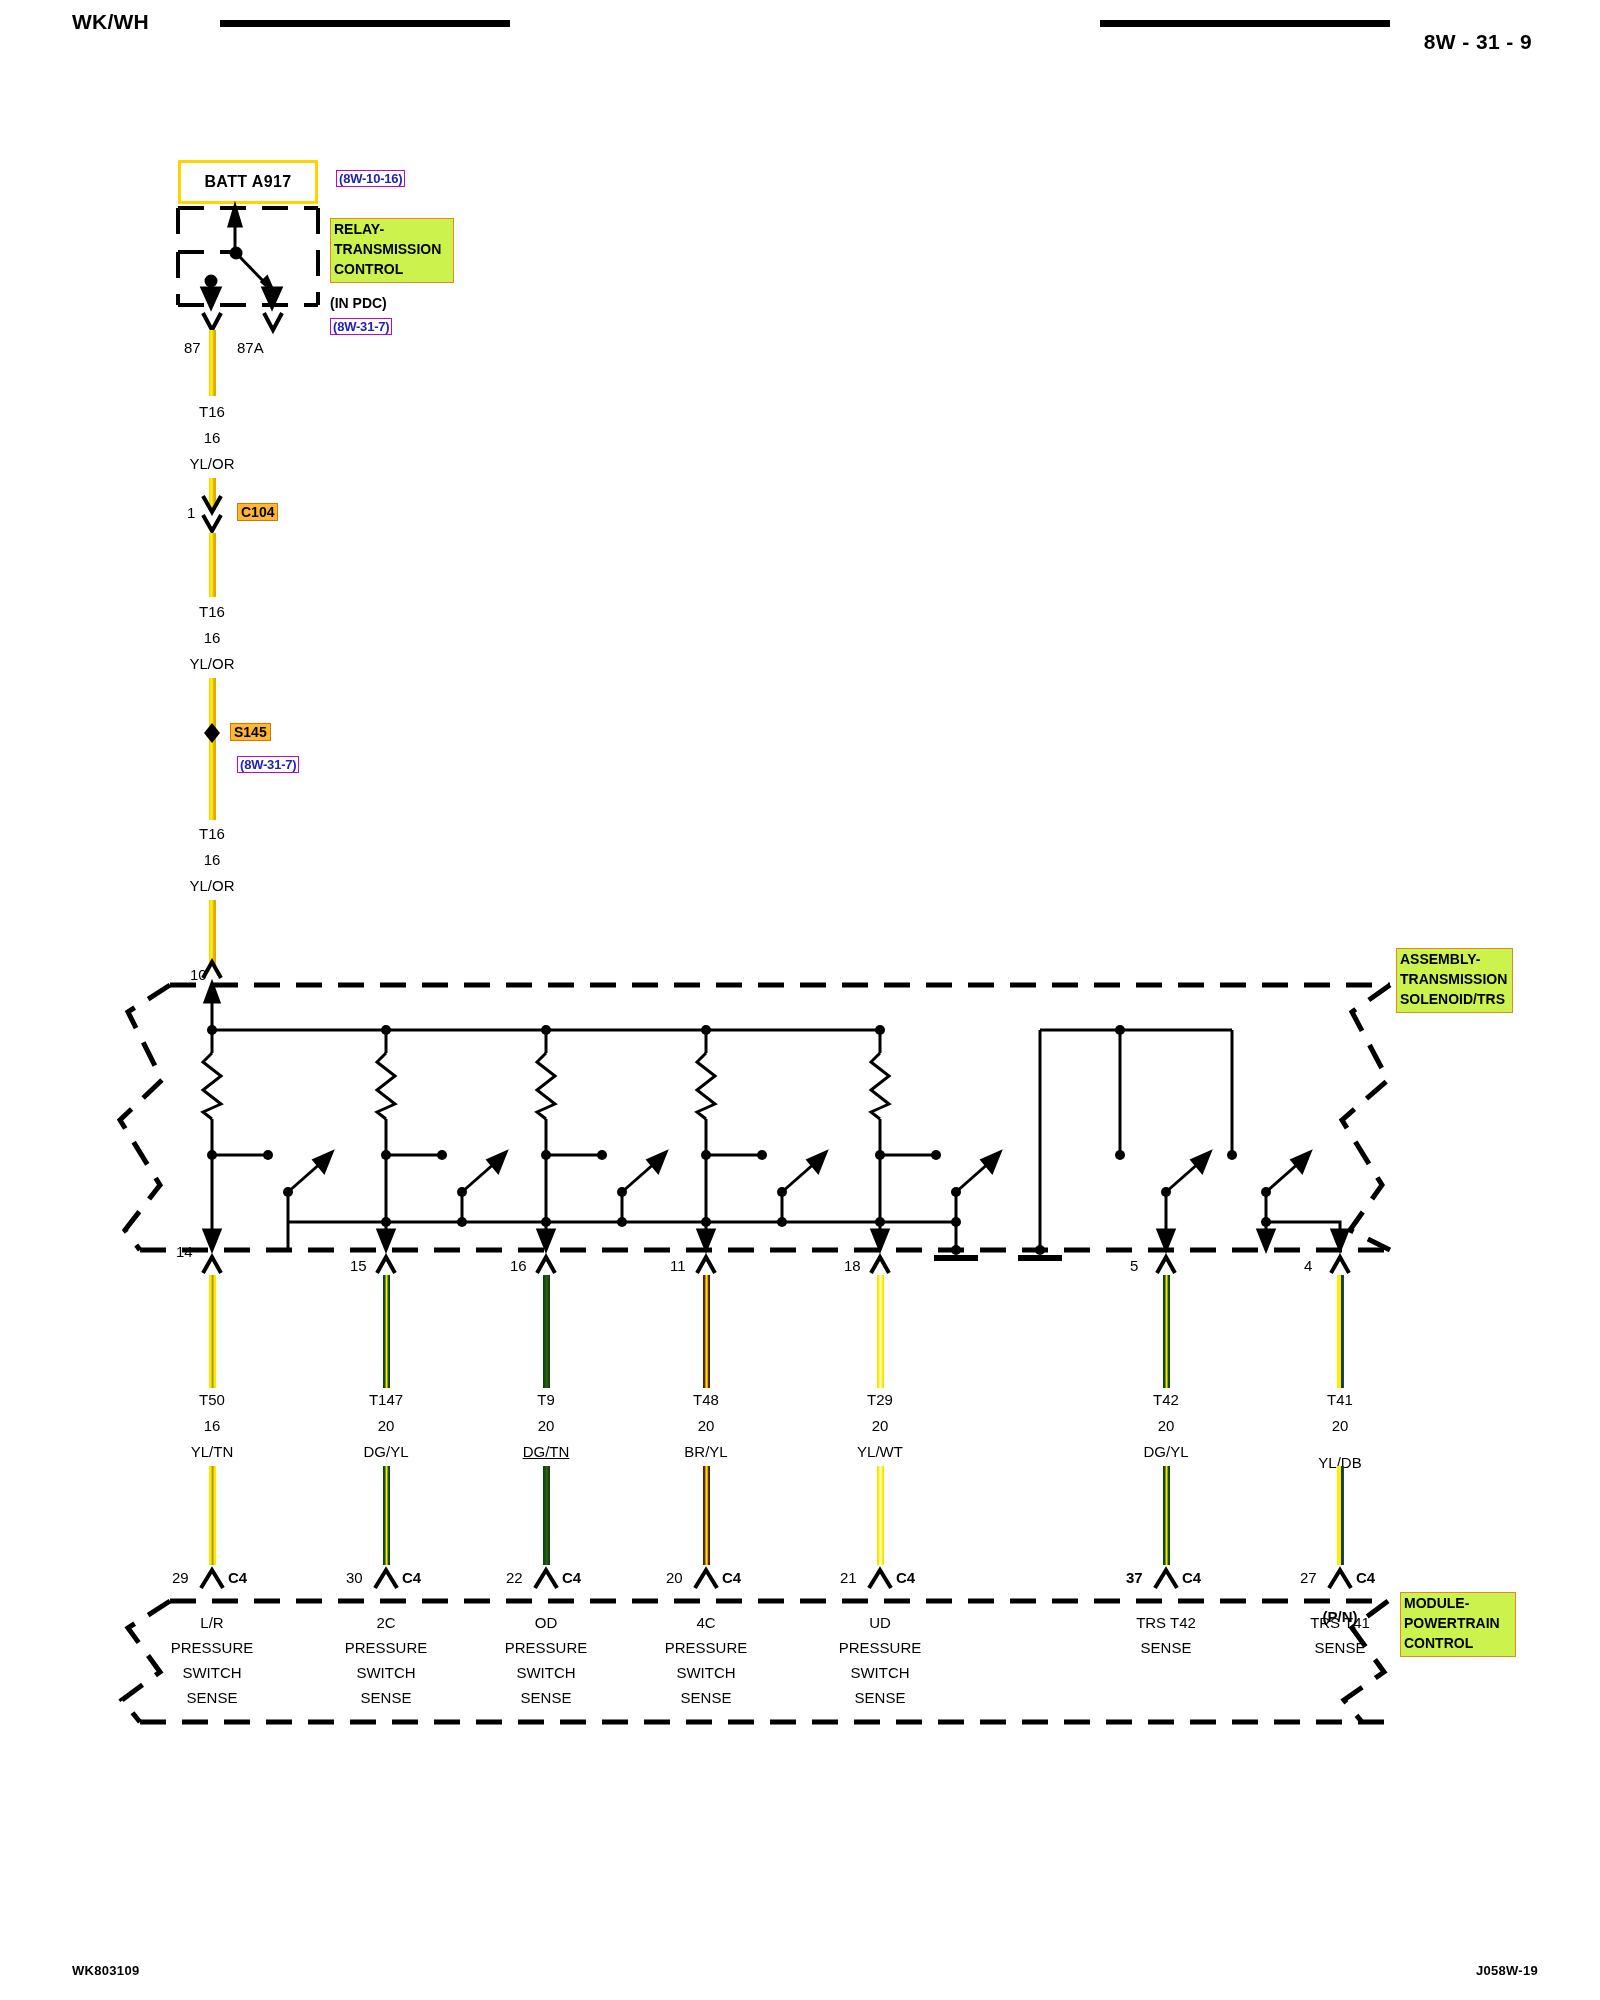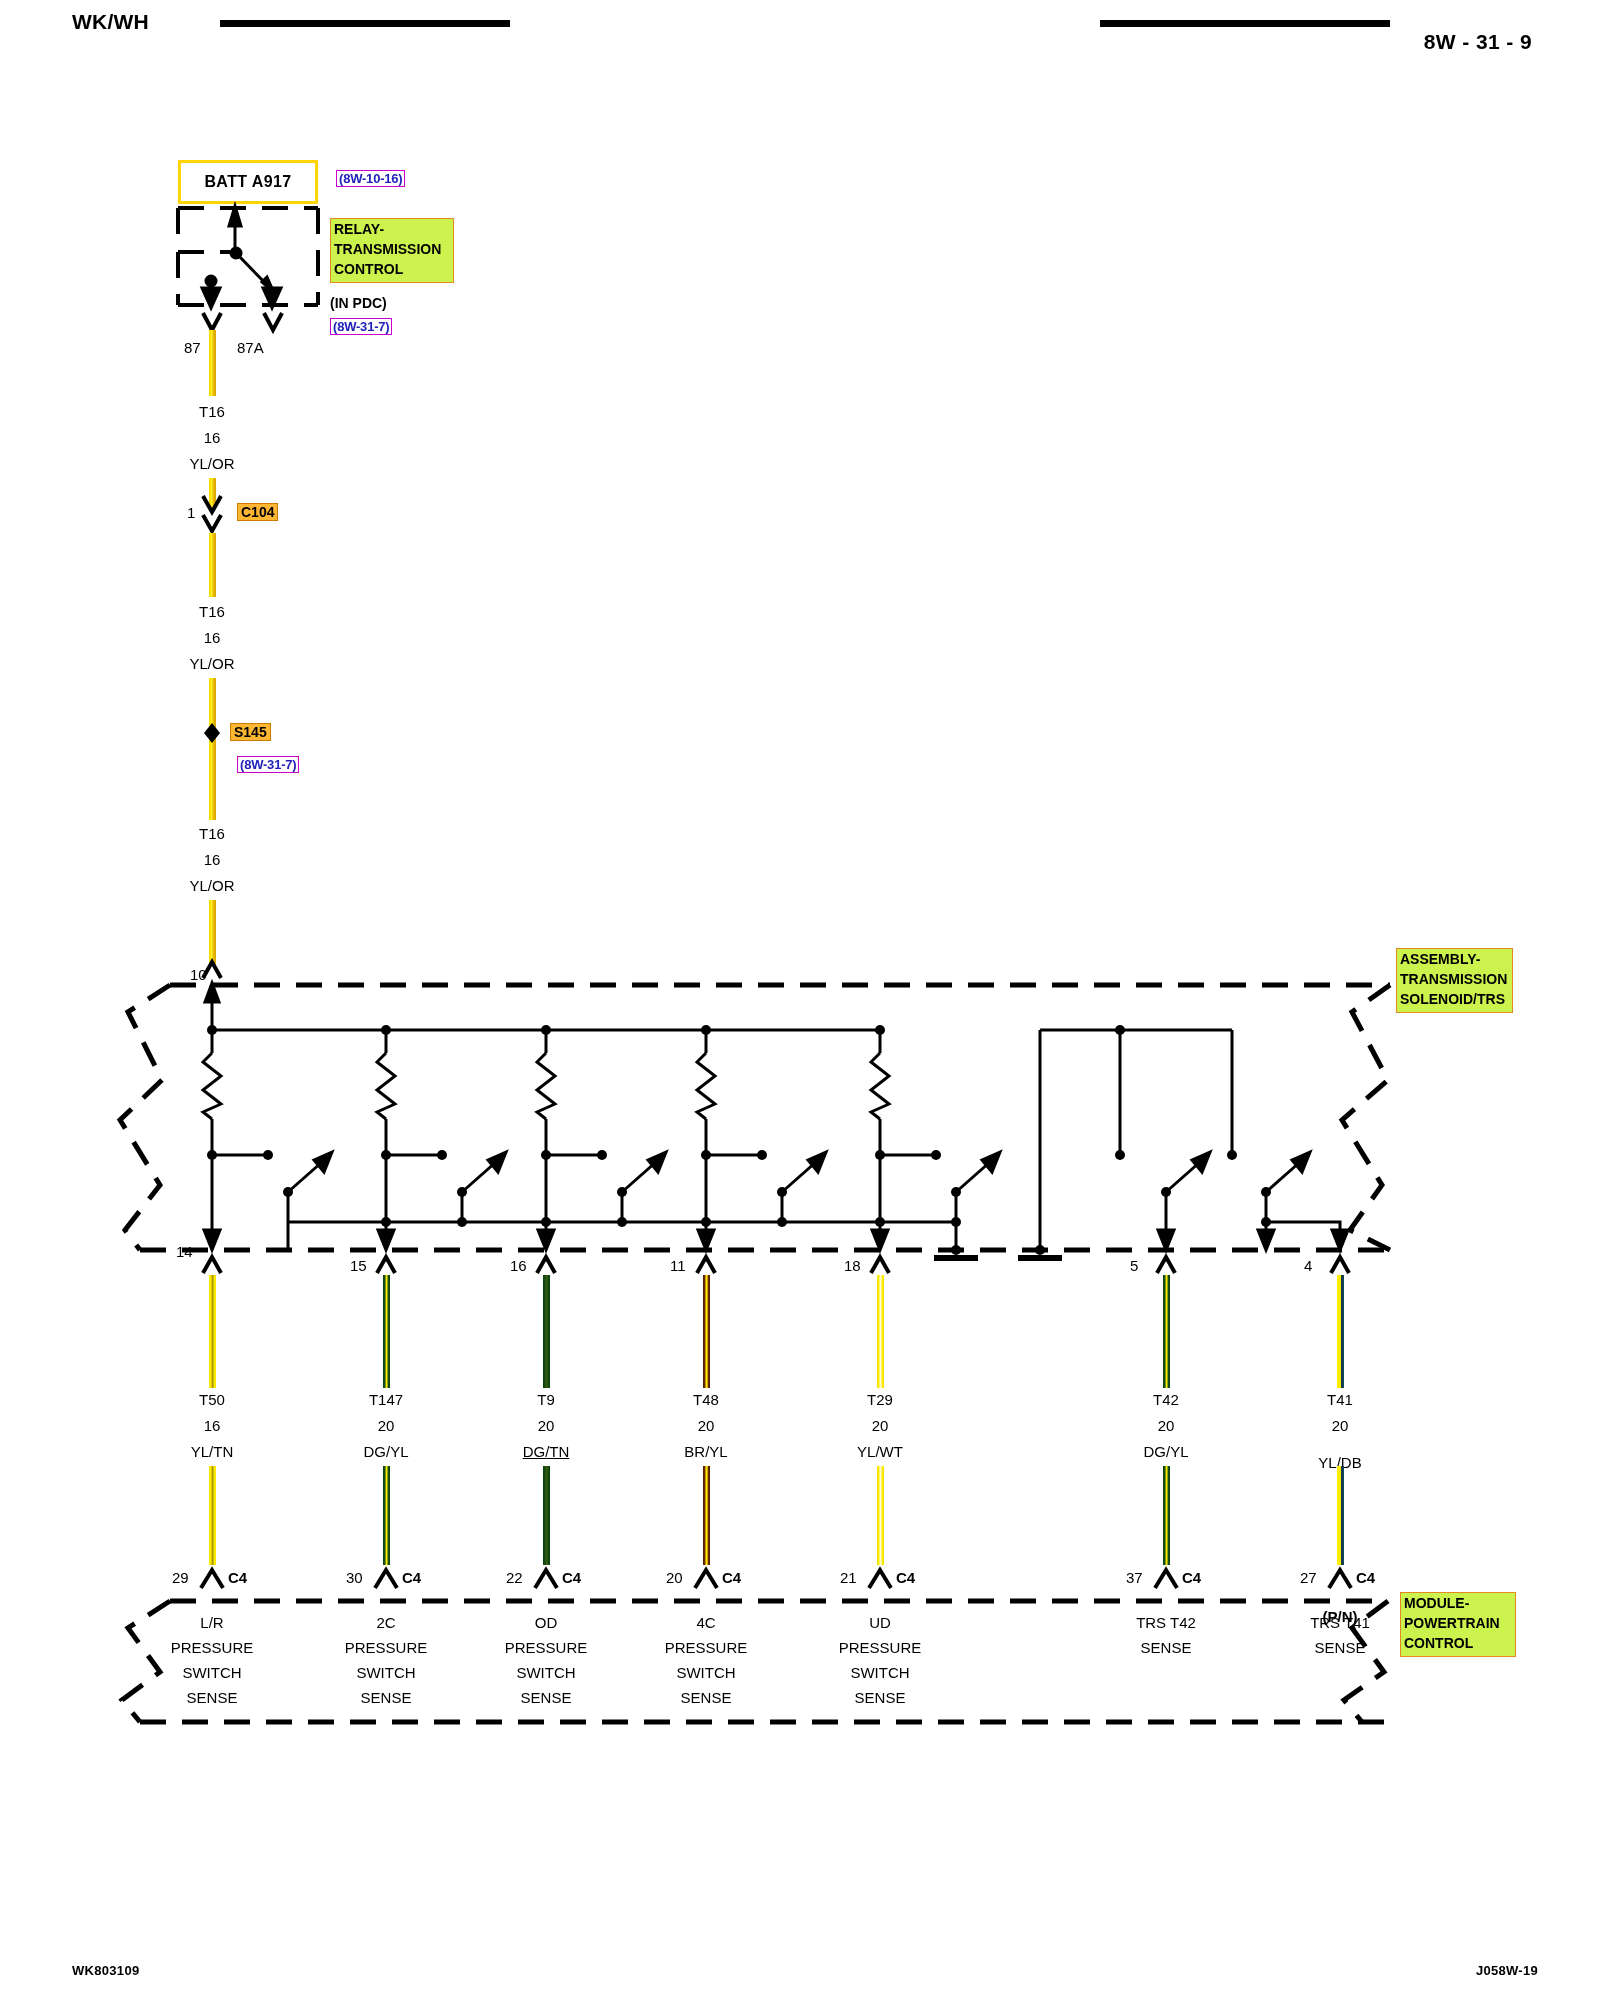--- a/index.html
+++ b/index.html
@@ -581,21 +581,21 @@
       <div class="lbl c" style="left: 706px; top: 1615px;">4C</div>
       <div class="lbl c" style="left: 706px; top: 1640px;">PRESSURE</div>
       <div class="lbl c" style="left: 706px; top: 1665px;">SWITCH</div>
       <div class="lbl c" style="left: 706px; top: 1690px;">SENSE</div>
       <div class="lbl" style="left: 840px; top: 1570px;">21</div>
       <div class="lbl b" style="left: 896px; top: 1570px;">C4</div>
       <div class="lbl c" style="left: 880px; top: 1615px;">UD</div>
       <div class="lbl c" style="left: 880px; top: 1640px;">PRESSURE</div>
       <div class="lbl c" style="left: 880px; top: 1665px;">SWITCH</div>
       <div class="lbl c" style="left: 880px; top: 1690px;">SENSE</div>
-      <div class="lbl" style="left: 1126px; top: 1570px;">37</div>
+      <div class="lbl" style="left: 1126px; top: 1570px; font-weight: bold;">37</div>
       <div class="lbl b" style="left: 1182px; top: 1570px;">C4</div>
       <div class="lbl c" style="left: 1166px; top: 1615px;">TRS T42</div>
       <div class="lbl c" style="left: 1166px; top: 1640px;">SENSE</div>
       <div class="lbl" style="left: 1300px; top: 1570px;">27</div>
       <div class="lbl b" style="left: 1356px; top: 1570px;">C4</div>
       <div class="lbl c" style="left: 1340px; top: 1615px;">TRS T41</div>
       <div class="lbl c" style="left: 1340px; top: 1640px;">SENSE</div>
       <div class="lbl c" style="left: 1340px; top: 1609px; font-weight: bold;">(P/N)</div>
     </div>
 

